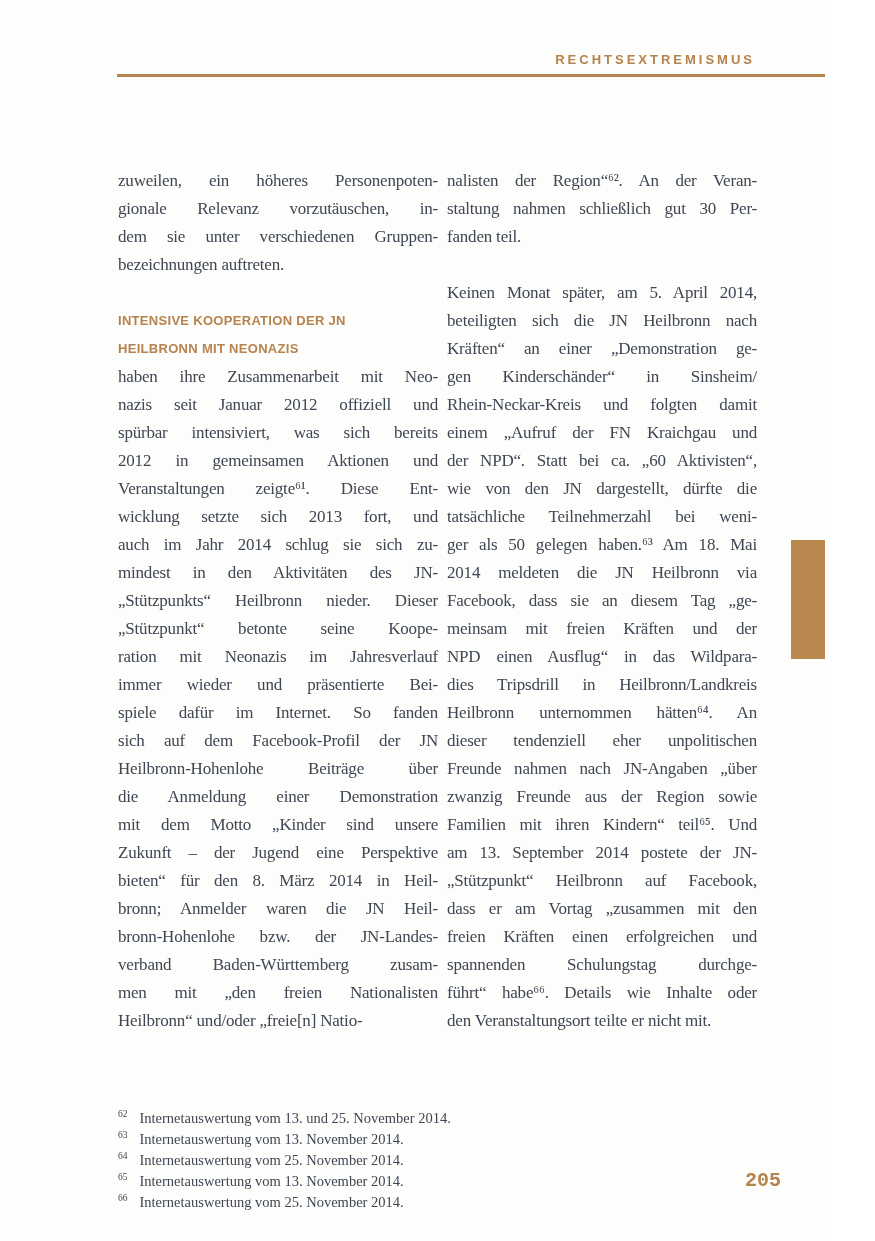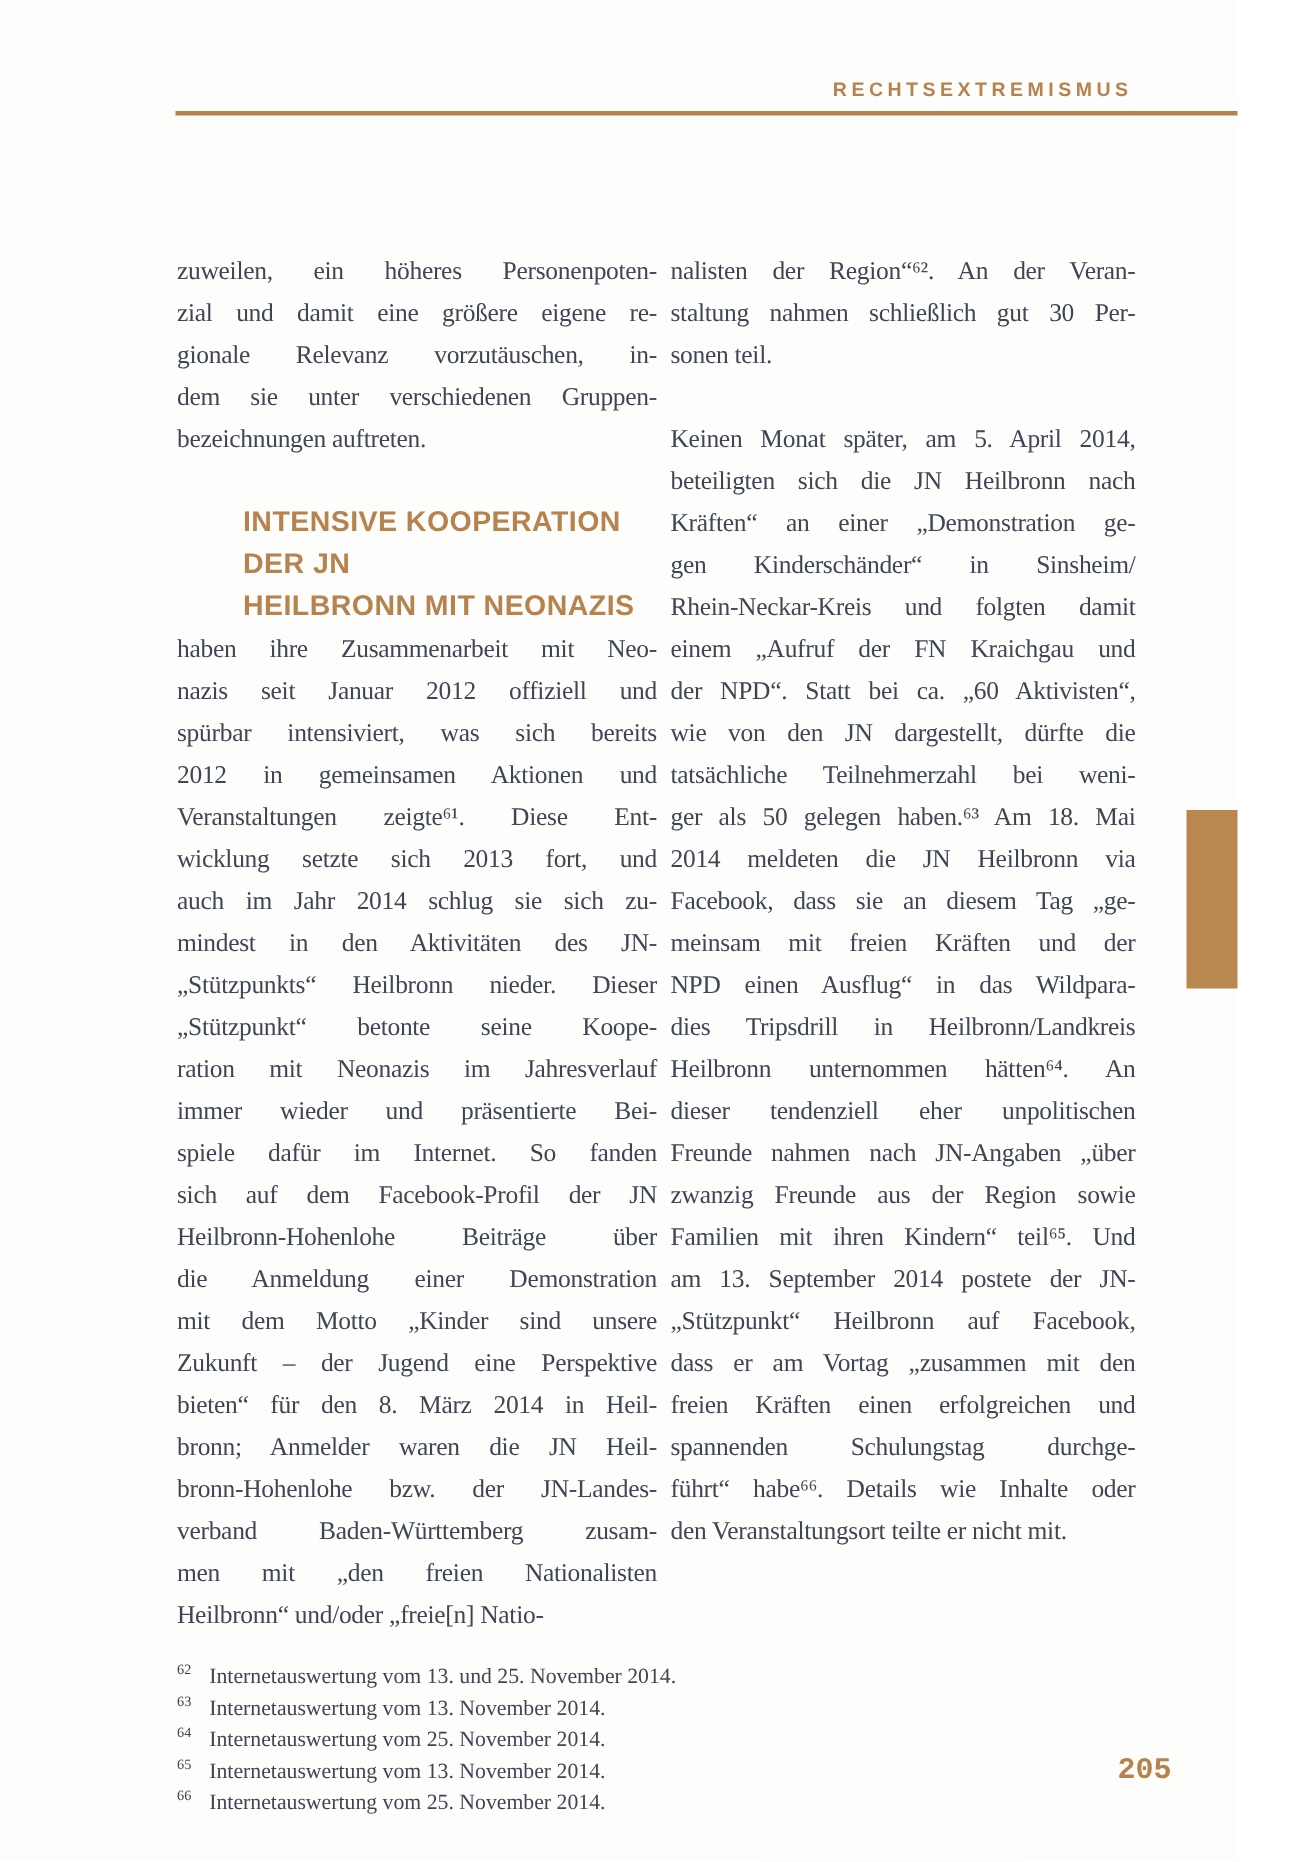--- a/index.html
+++ b/index.html
@@ -47,25 +47,24 @@
   .col-left  { left: 118px; width: 320px; }
   .col-right { left: 447px; width: 310px; }
 
   .tline { text-align: justify; text-align-last: justify; }
   .tline.last { text-align-last: left; }
   .spacer { height: 28px; }
 
   .subheading {
     font-family: "Liberation Sans", "DejaVu Sans", sans-serif;
     font-weight: bold;
-    font-size: 19px;
+    font-size: 13px;
     line-height: 28px;
     letter-spacing: 0.3px;
     color: var(--accent, #b6824e);
-    margin-left: 44px;
   }
   .subheading .tline,
   .subheading .tline.last { text-align: left; text-align-last: auto; }
 
   
   .footnotes {
     position: absolute;
     top: 1108px;
     left: 118px;
     width: 480px;
@@ -104,21 +103,20 @@
 <body>
 
 <div class="page" style="--accent: #b6824e; --tab: #b8884f; --text: #3f4653;">
 
   <div class="header-title">RECHTSEXTREMISMUS</div>
   <div class="header-rule"></div>
 
   <div class="col col-left">
     <div class="para">
         <div class="tline">zuweilen, ein höheres Personenpoten-</div>
-        <div class="tline">zial und damit eine größere eigene re-</div>
         <div class="tline">gionale Relevanz vorzutäuschen, in-</div>
         <div class="tline">dem sie unter verschiedenen Gruppen-</div>
         <div class="tline last">bezeichnungen auftreten.</div>
       </div>
     <div class="spacer"></div>
     <div class="subheading">
         <div class="tline">INTENSIVE KOOPERATION DER JN</div>
         <div class="tline last">HEILBRONN MIT NEONAZIS</div>
       </div>
     <div class="para">
@@ -146,21 +144,21 @@
         <div class="tline">verband Baden-Württemberg zusam-</div>
         <div class="tline">men mit „den freien Nationalisten</div>
         <div class="tline last">Heilbronn“ und/oder „freie[n] Natio-</div>
       </div>
   </div>
 
   <div class="col col-right">
     <div class="para">
         <div class="tline">nalisten der Region“⁶². An der Veran-</div>
         <div class="tline">staltung nahmen schließlich gut 30 Per-</div>
-        <div class="tline last">sonen teil.</div>
+        <div class="tline last">fanden teil.</div>
       </div>
     <div class="spacer"></div>
     <div class="para">
         <div class="tline">Keinen Monat später, am 5. April 2014,</div>
         <div class="tline">beteiligten sich die JN Heilbronn nach</div>
         <div class="tline">Kräften“ an einer „Demonstration ge-</div>
         <div class="tline">gen Kinderschänder“ in Sinsheim/</div>
         <div class="tline">Rhein-Neckar-Kreis und folgten damit</div>
         <div class="tline">einem „Aufruf der FN Kraichgau und</div>
         <div class="tline">der NPD“. Statt bei ca. „60 Aktivisten“,</div>

